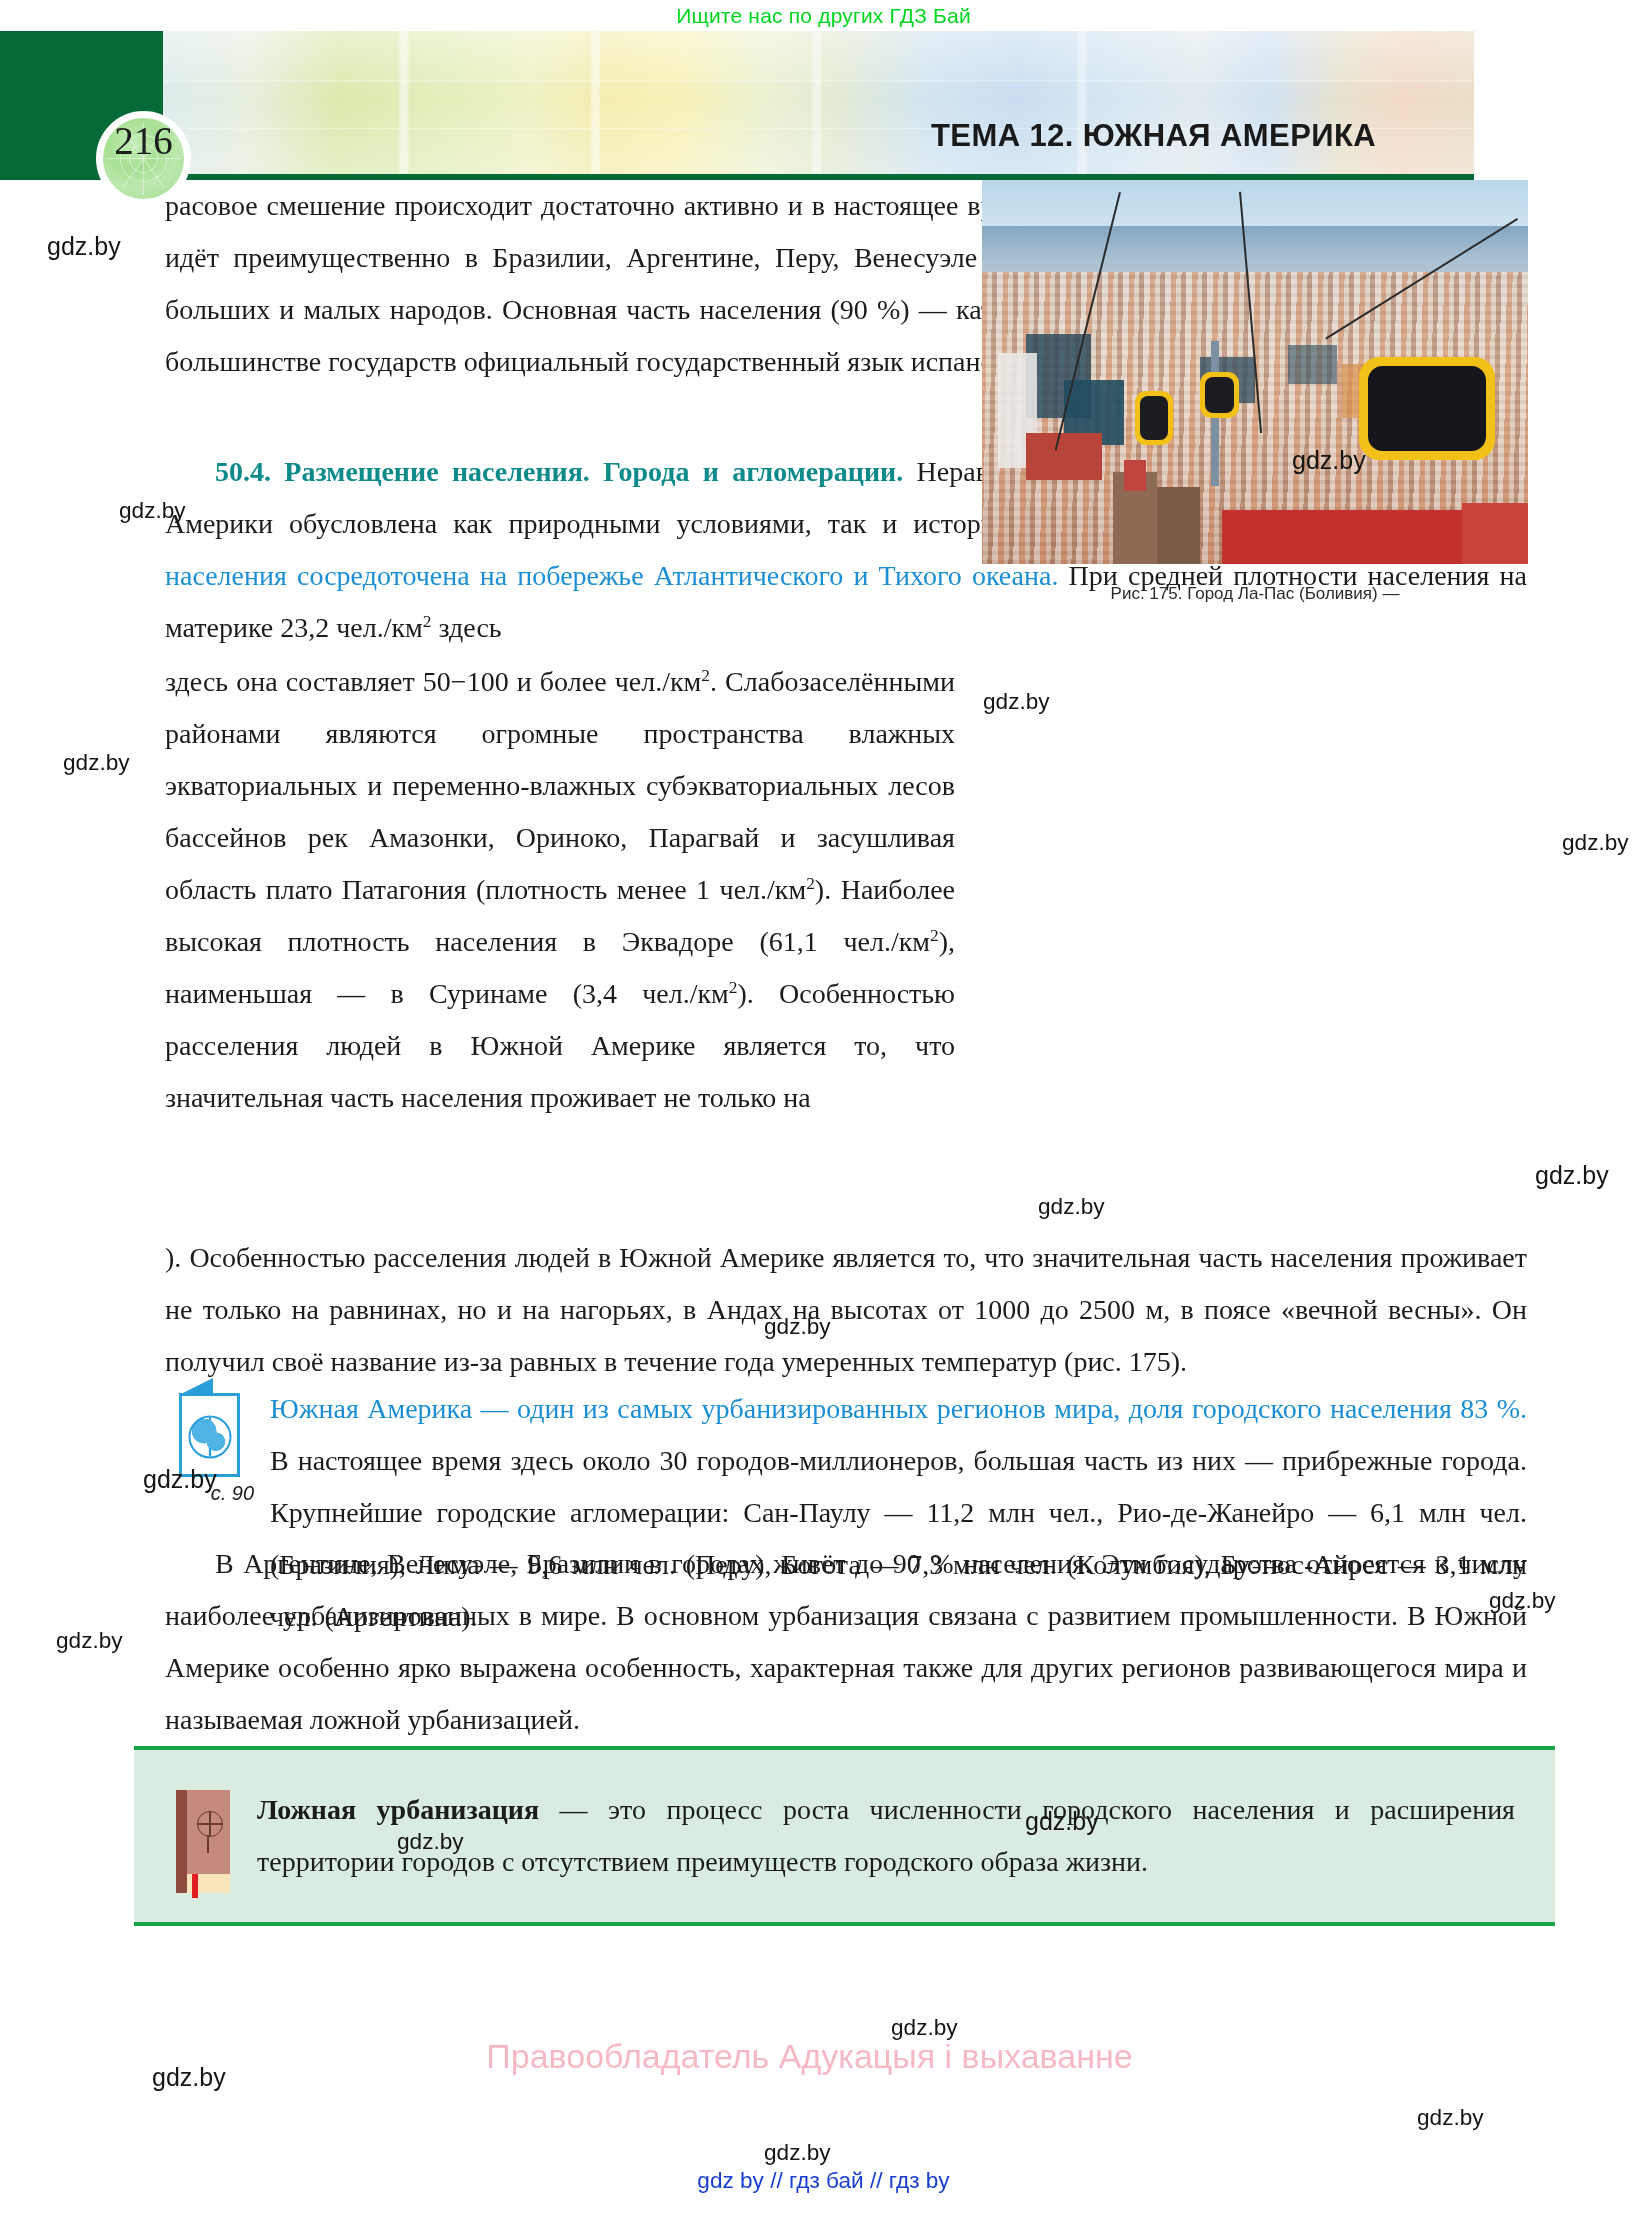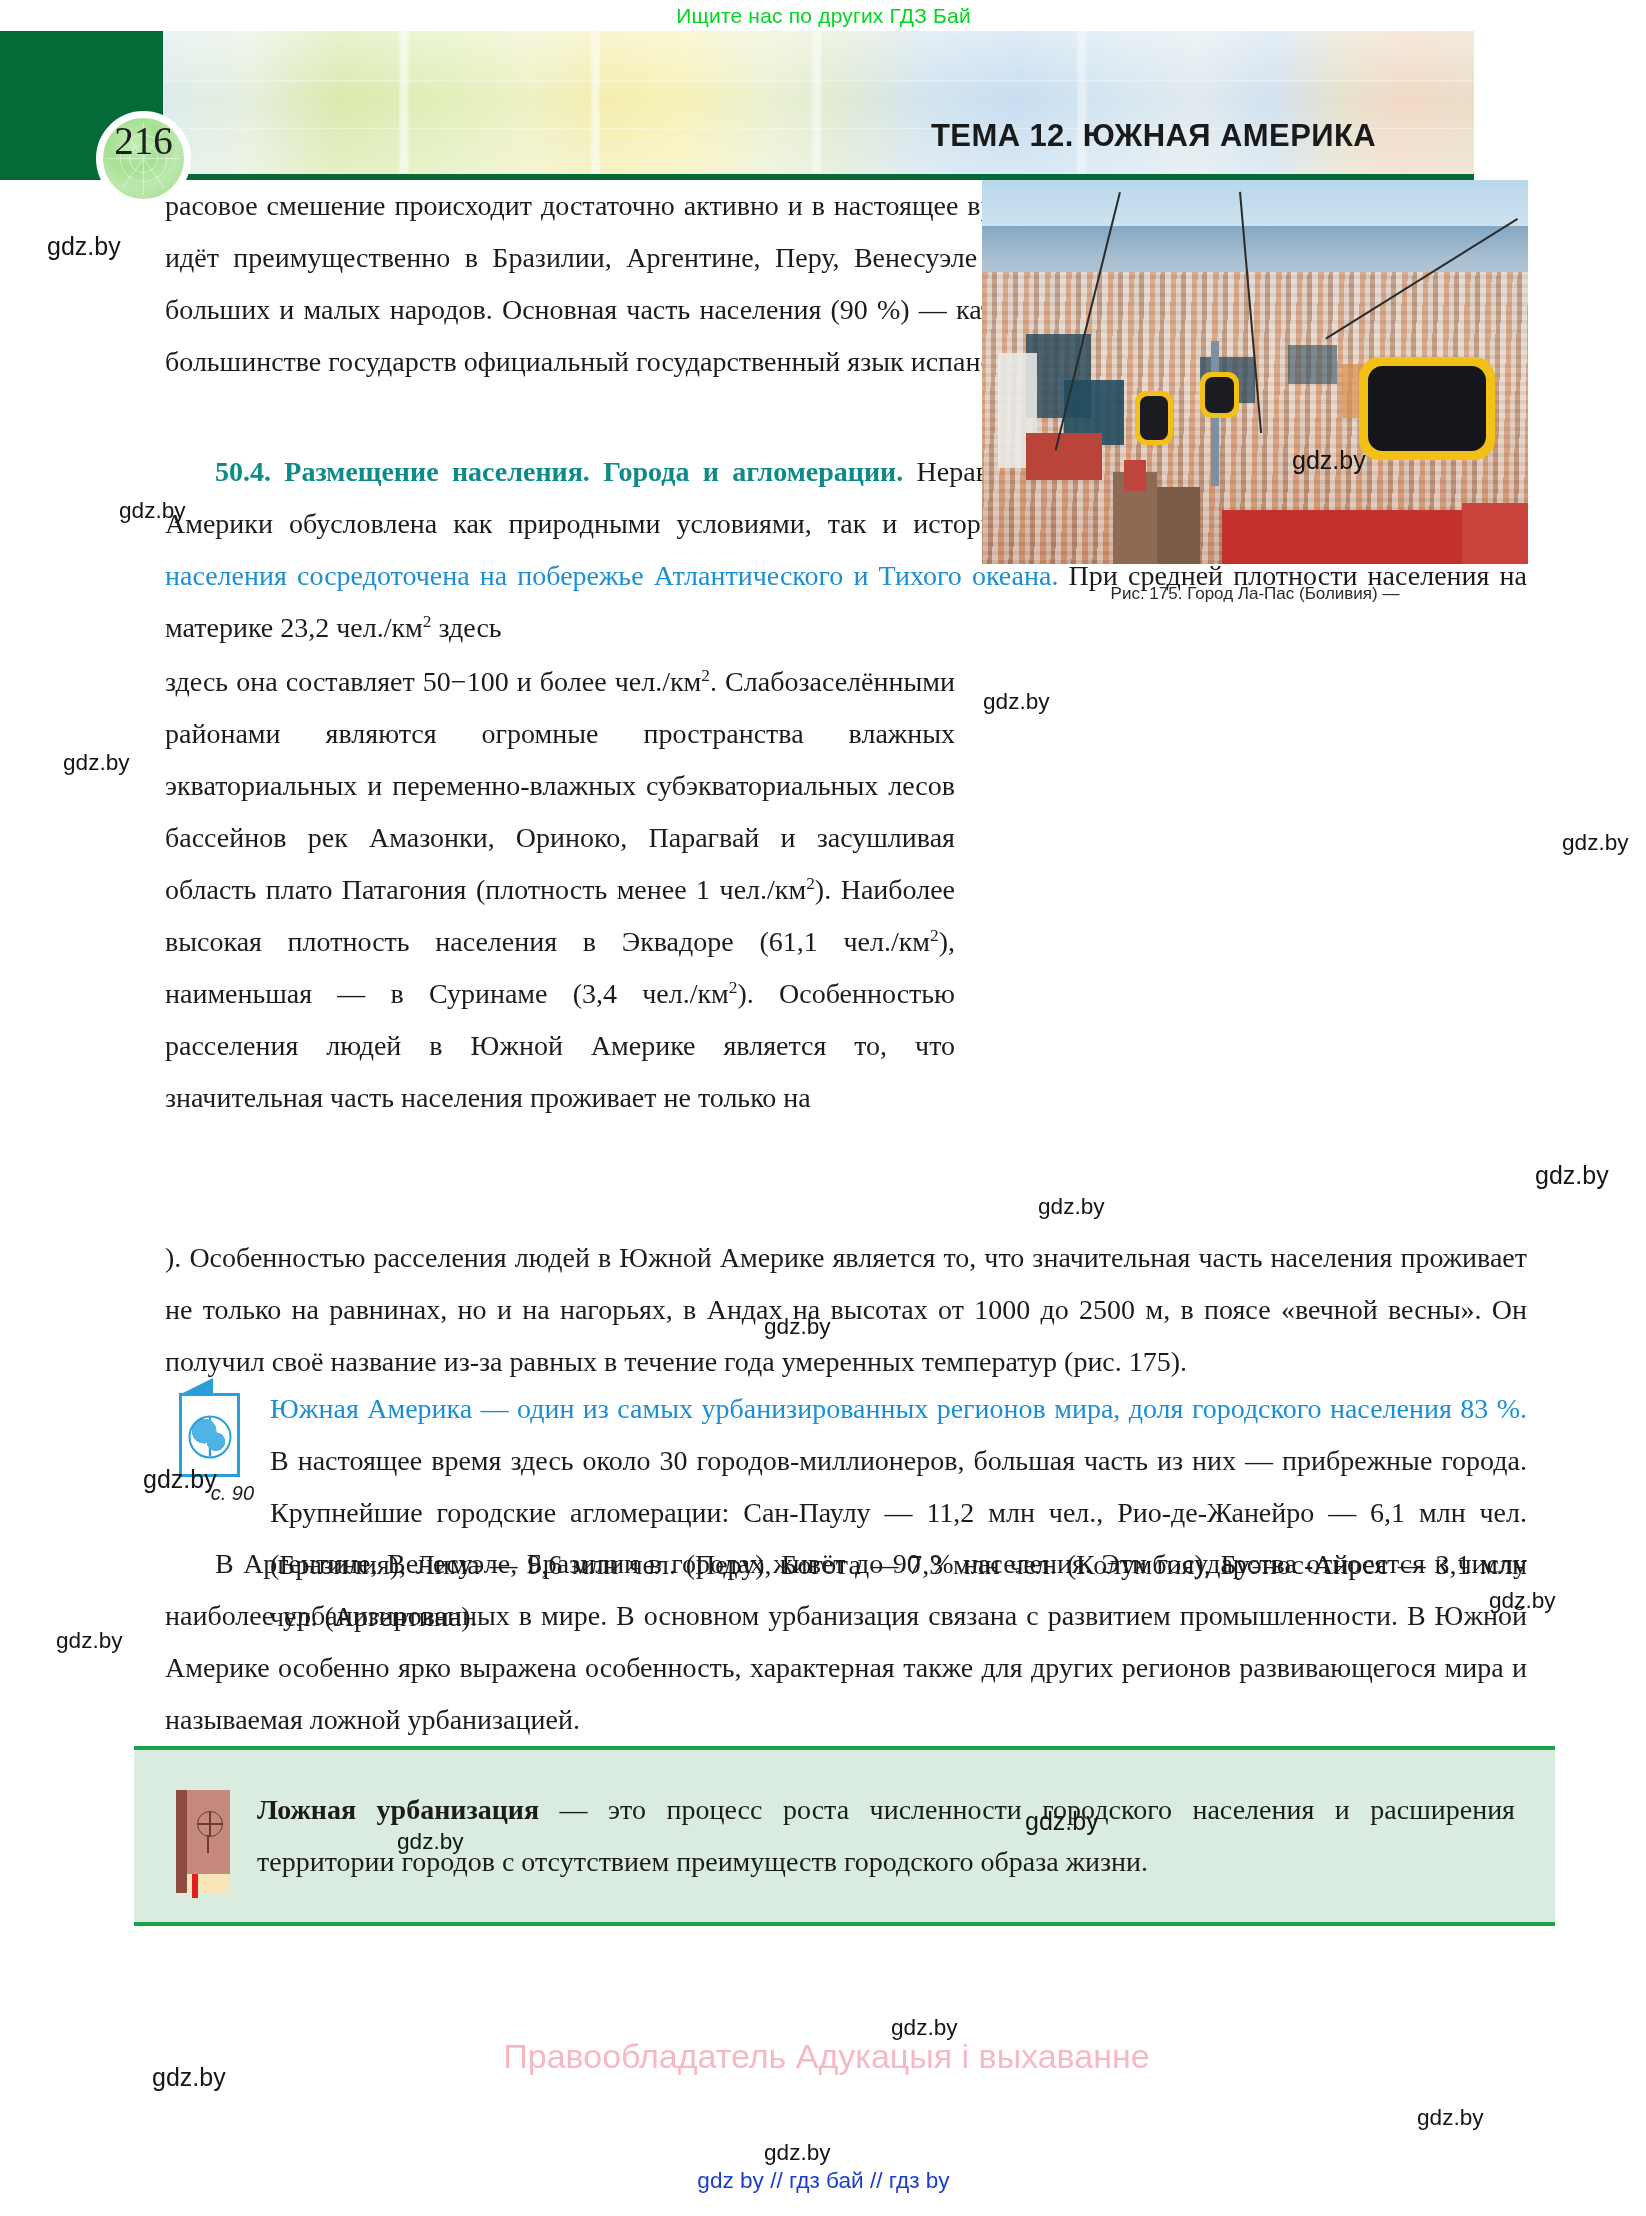--- a/index.html
+++ b/index.html
@@ -323,21 +323,21 @@
     font-size: 28px;
     line-height: 52px;
     color: #1c1c1c;
     text-align: justify;
   }
   .callout .term { font-weight: bold; }
 
   
   .footer-owner {
     position: absolute;
-    left: 17px; width: 1619px;
+    left: 0; width: 1619px;
     text-align: center;
     font-family: "Liberation Sans", sans-serif;
     font-size: 34px;
     color: #f6b9c4;
   }
   .footer-links {
     position: absolute;
     left: 0; width: 1647px;
     text-align: center;
     font-family: "Liberation Sans", sans-serif;

